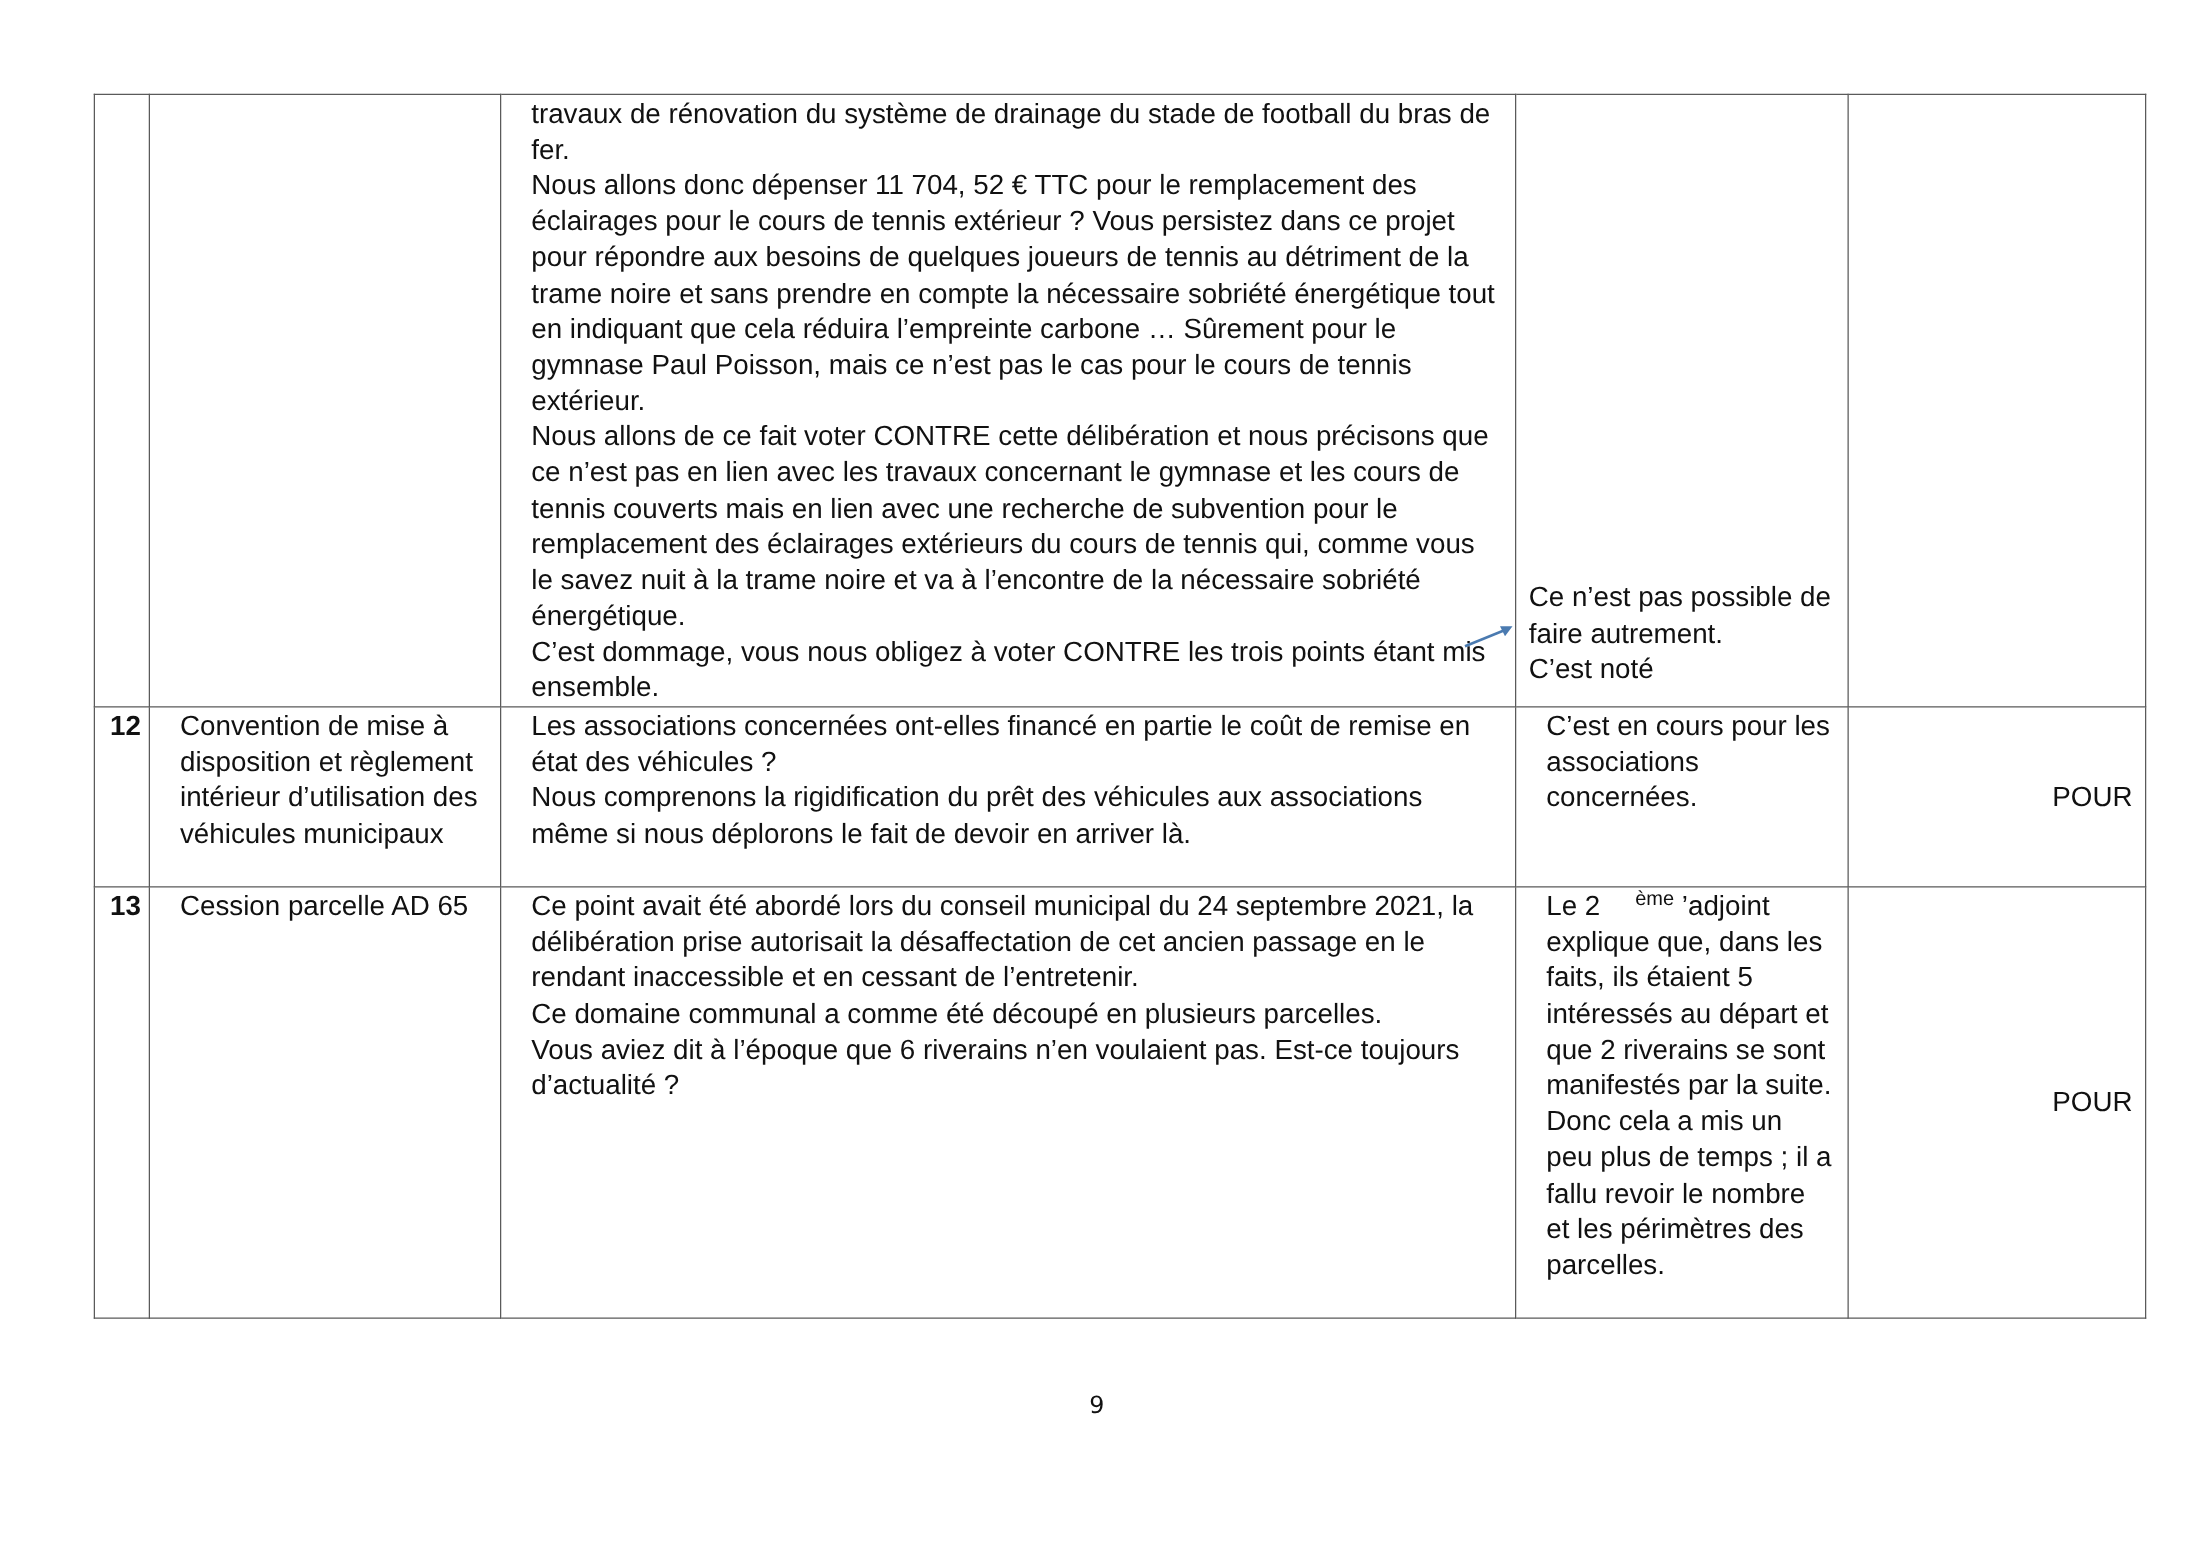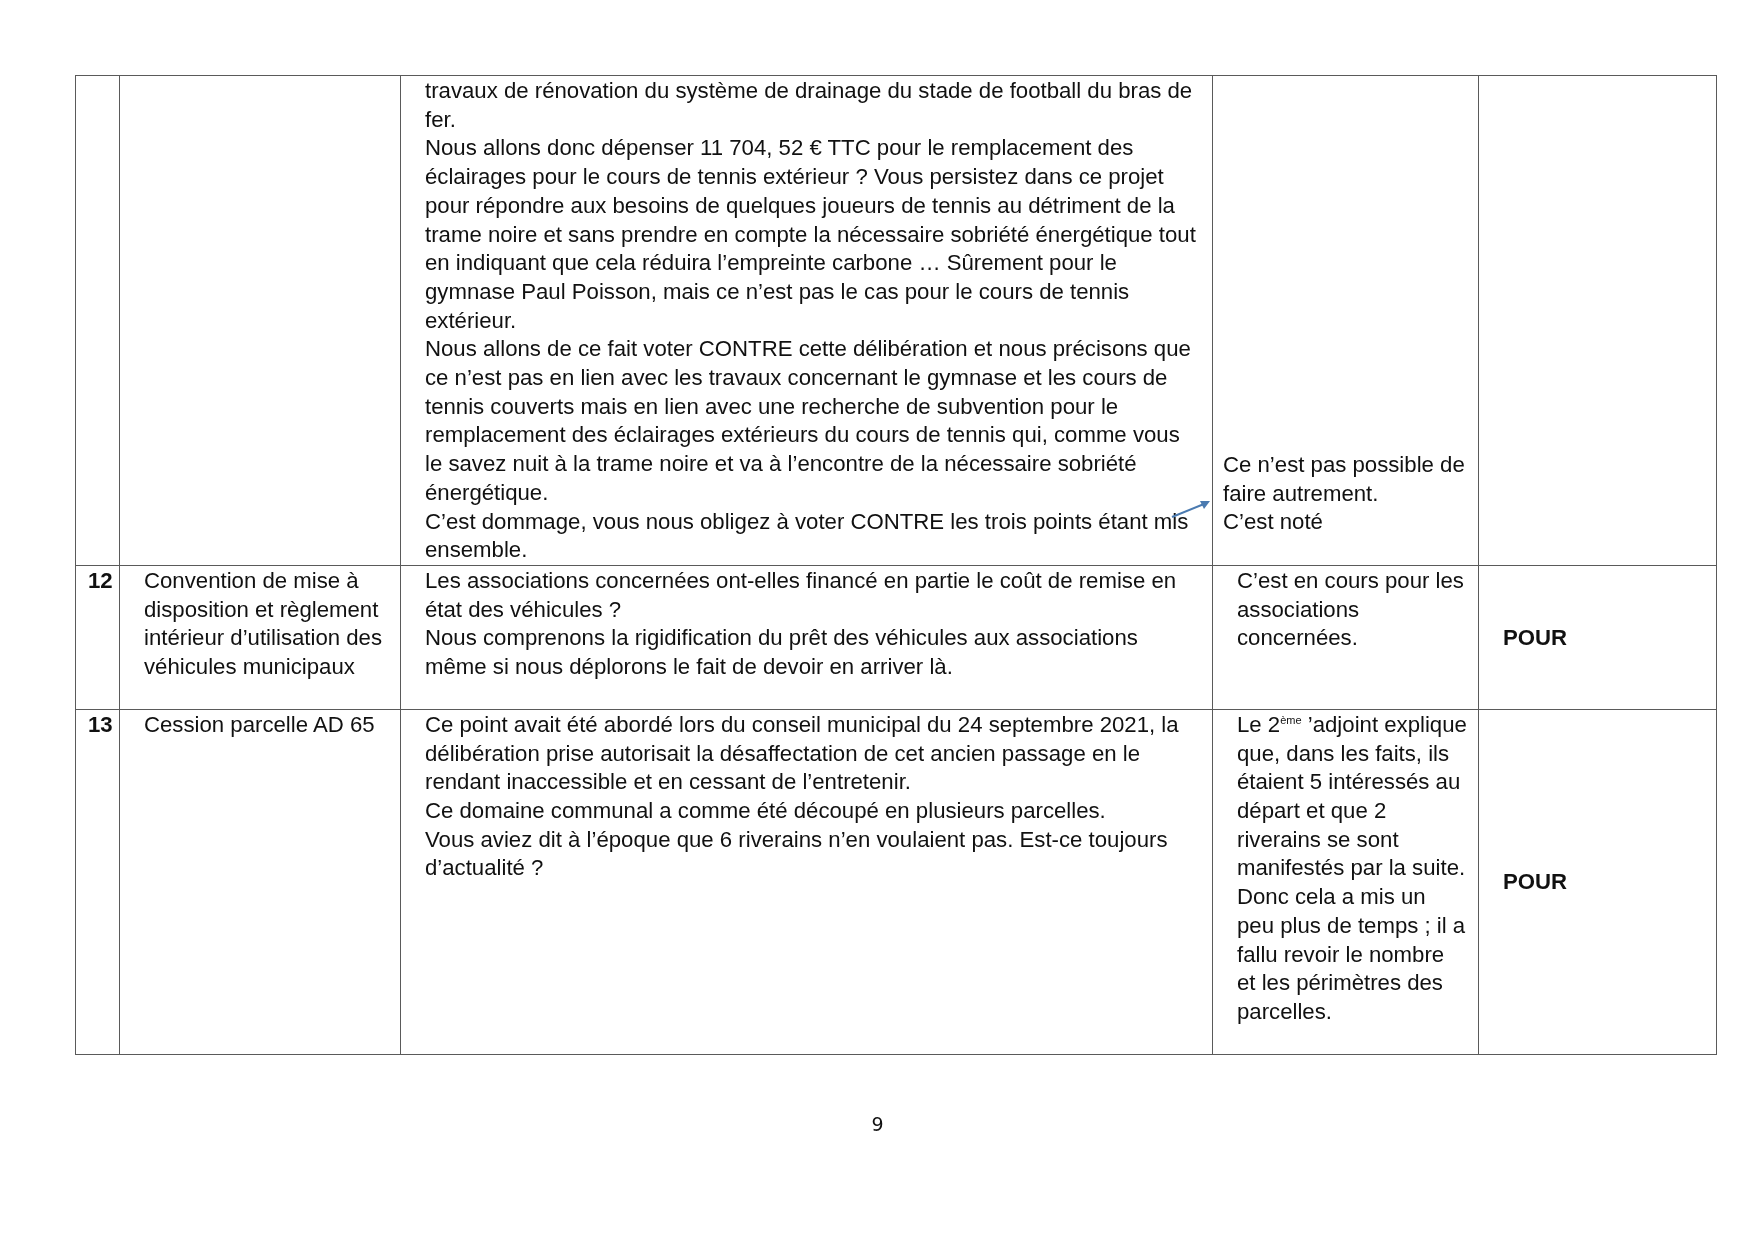--- a/index.html
+++ b/index.html
@@ -3,26 +3,26 @@
 <meta charset="utf-8">
 <style>
   html,body{margin:0;padding:0;background:#fff;}
   body{width:1755px;height:1241px;position:relative;overflow:hidden;font-family:"Liberation Sans",sans-serif;color:#111;}
   table{position:absolute;left:75px;top:75px;border-collapse:collapse;table-layout:fixed;width:1641px;}
   td{border:1.5px solid #5a5a5a;vertical-align:top;font-size:22.2px;line-height:28.7px;padding:1px 10px 0 24px;}
   td.num{padding:1px 6px 0 12px;word-break:break-all;font-weight:bold;}
   .r1{height:488px;}
   .r2{height:144px;}
   .r3{height:345px;}
-  .vote{vertical-align:middle;text-align:left;font-weight:bold;}
+  .vote{vertical-align:middle;text-align:right;font-weight:normal;}
   .p{margin:0;white-space:pre-wrap;}
   .respcell{position:relative;}
-  .resp-bottom{position:absolute;left:10px;right:10px;top:375px;}
+  .resp-bottom{position:absolute;left:10px;right:10px;top:388px;}
   .arrow{position:absolute;left:1170px;top:498px;width:42px;height:22px;}
-  sup{font-size:11px;line-height:0;vertical-align:super;}
+  sup{font-size:16px;line-height:0;vertical-align:super;margin-left:28px;}
   .pagenum{position:absolute;left:0;width:1755px;top:1113px;text-align:center;font-family:"DejaVu Sans",sans-serif;font-size:19px;}
 </style>
 </head>
 <body>
 
 <table>
   <colgroup>
     <col style="width:44px">
       <col style="width:281px">
       <col style="width:812px">

